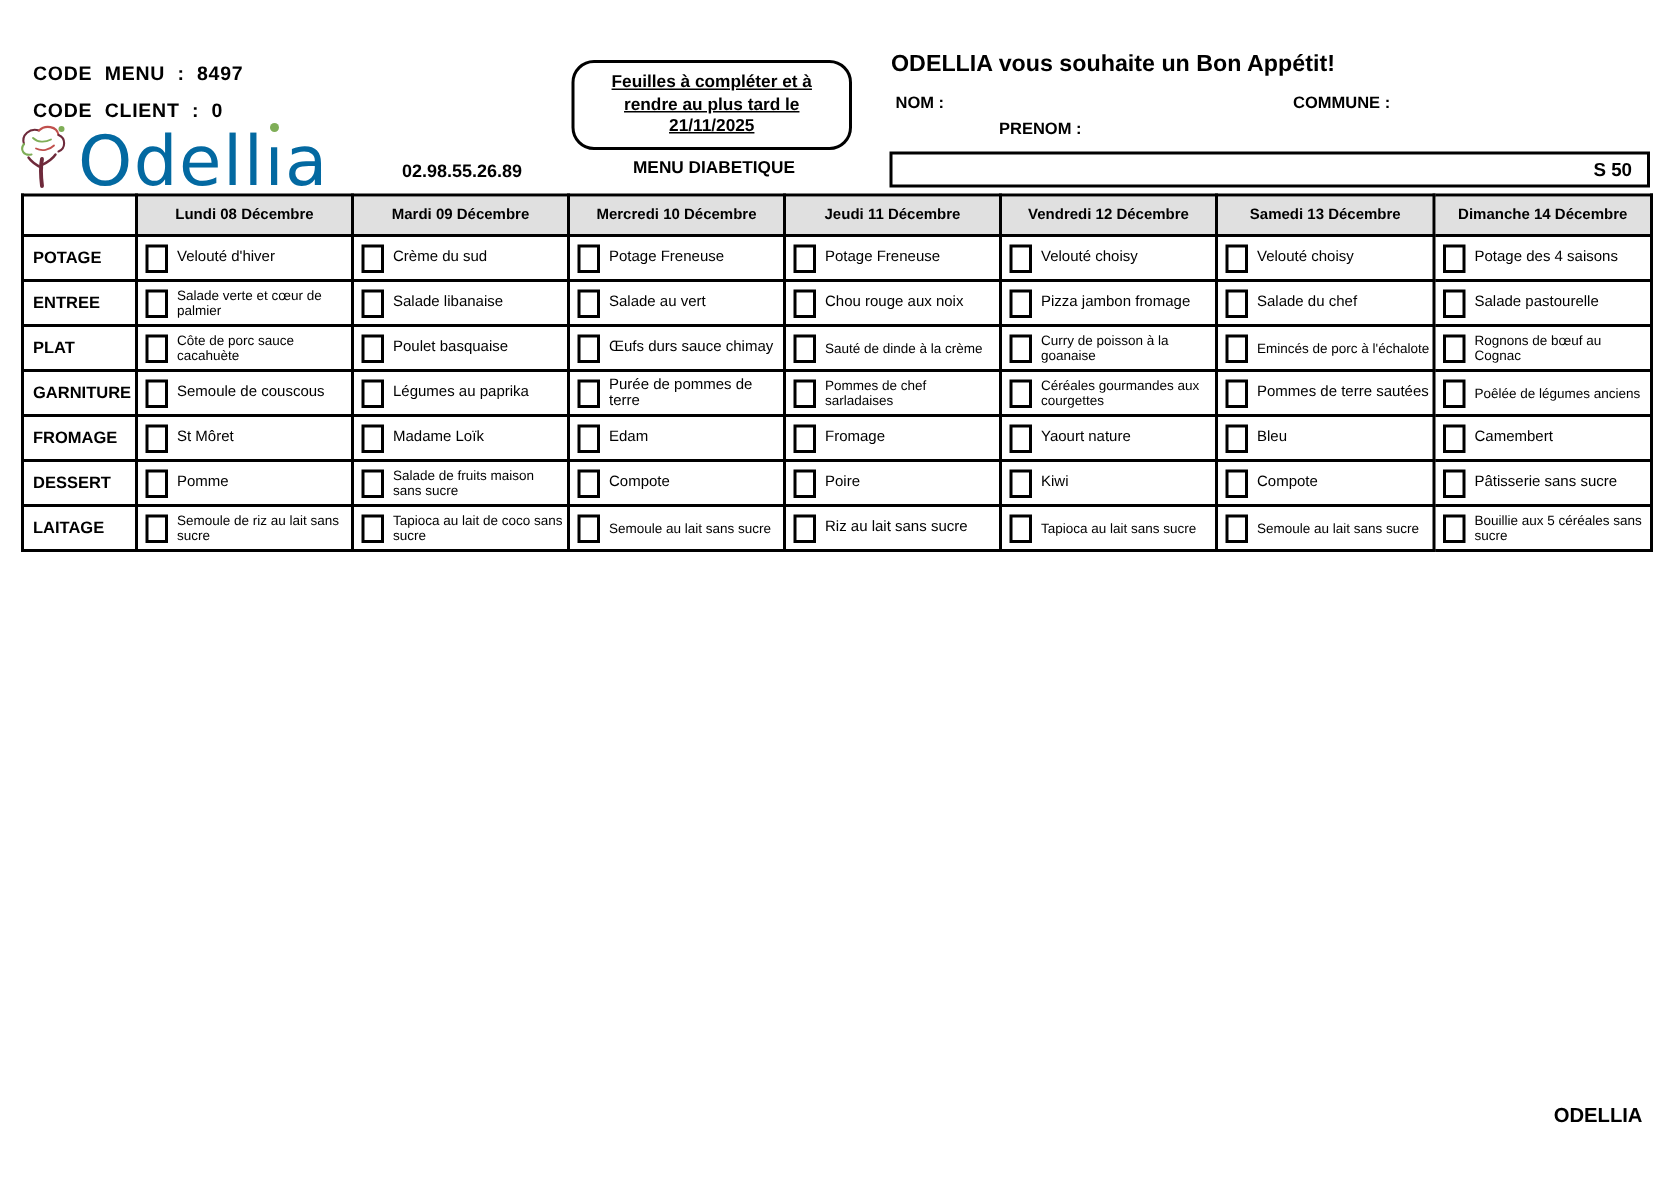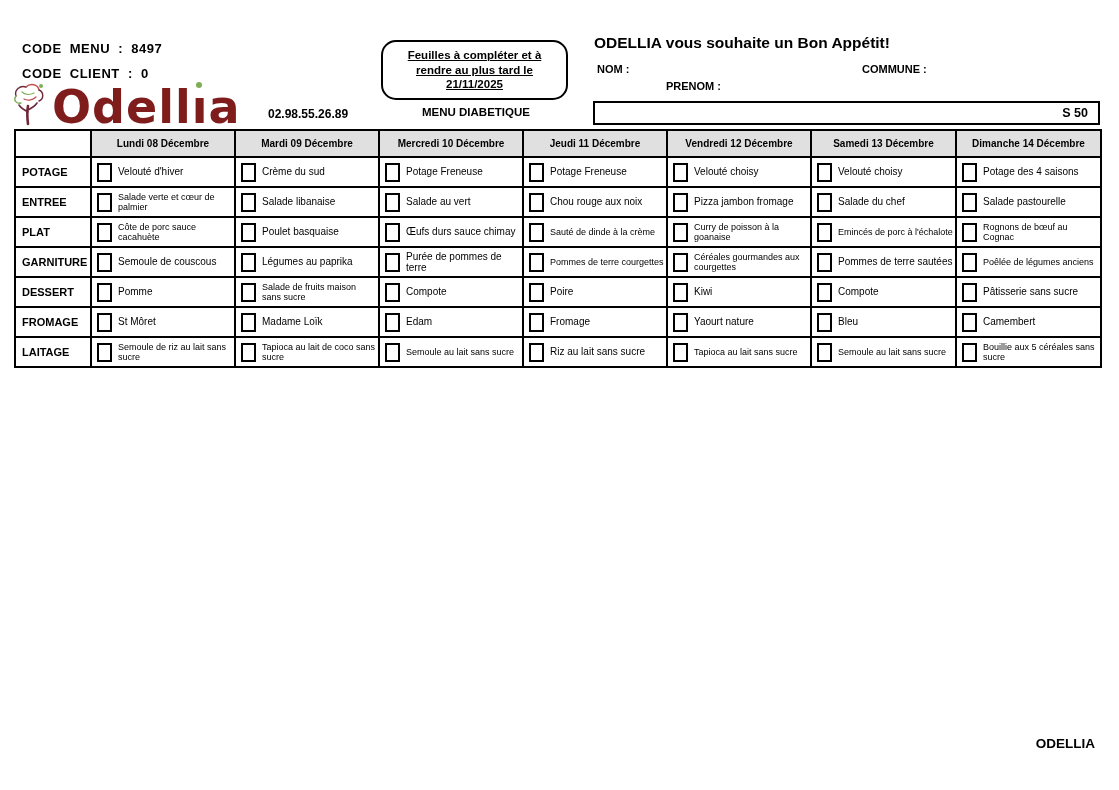--- a/index.html
+++ b/index.html
@@ -3,21 +3,21 @@
 <meta charset="utf-8">
 <style>
   * { margin:0; padding:0; box-sizing:border-box; }
   html,body { width:1119px; height:790px; background:#ffffff; font-family:"Liberation Sans", sans-serif; color:#000; overflow:hidden; }
   .abs { position:absolute; }
 
   .code-line { font-weight:bold; font-size:13px; white-space:pre; letter-spacing:0.5px; }
 
   
   .logo-wrap { left:10px; top:82px; display:flex; align-items:flex-end; }
-  .logo-text { font-family:"DejaVu Sans", sans-serif; font-weight:700; font-size:46px; line-height:42px; color:#7f1d1d; letter-spacing:1px; }
+  .logo-text { font-family:"DejaVu Sans", sans-serif; font-weight:400; font-size:46px; line-height:42px; color:#0369a1; letter-spacing:1px; }
   .dotless { position:relative; }
   .gdot { position:absolute; width:6px; height:6px; border-radius:50%; background:#7fae57; left:4px; top:2px; }
 
   .phone { font-weight:bold; font-size:12px; }
 
   .notice-box { left:381px; top:40px; width:187px; height:60px; border:2.5px solid #000; border-radius:15px; display:flex; align-items:center; justify-content:center; text-align:center; font-weight:bold; font-size:11.5px; line-height:1.3; padding:2px 6px; background:#fff;text-decoration:underline; }
   .menu-type { left:381px; top:106px; width:190px; text-align:center; font-weight:bold; font-size:11.5px; }
 
   .greeting { left:594px; top:34px; font-weight:bold; font-size:15.5px; }
   .small-label { font-weight:bold; font-size:11px; }
@@ -262,21 +262,21 @@
         </td>
         <td class="dish">
           <div class="dish-inner">
             <span class="cbx"></span>
             <span class="dish-text">Purée de pommes de terre</span>
           </div>
         </td>
         <td class="dish">
           <div class="dish-inner">
             <span class="cbx"></span>
-            <span class="dish-text small">Pommes de terre courgettes</span>
+            <span class="dish-text small">Pommes de chef sarladaises</span>
           </div>
         </td>
         <td class="dish">
           <div class="dish-inner">
             <span class="cbx"></span>
             <span class="dish-text small">Céréales gourmandes aux courgettes</span>
           </div>
         </td>
         <td class="dish">
           <div class="dish-inner">
@@ -285,20 +285,65 @@
           </div>
         </td>
         <td class="dish">
           <div class="dish-inner">
             <span class="cbx"></span>
             <span class="dish-text small">Poêlée de légumes anciens</span>
           </div>
         </td>
       </tr>
       <tr>
+        <td class="rowlabel">FROMAGE</td>
+        <td class="dish">
+          <div class="dish-inner">
+            <span class="cbx"></span>
+            <span class="dish-text">St Môret</span>
+          </div>
+        </td>
+        <td class="dish">
+          <div class="dish-inner">
+            <span class="cbx"></span>
+            <span class="dish-text">Madame Loïk</span>
+          </div>
+        </td>
+        <td class="dish">
+          <div class="dish-inner">
+            <span class="cbx"></span>
+            <span class="dish-text">Edam</span>
+          </div>
+        </td>
+        <td class="dish">
+          <div class="dish-inner">
+            <span class="cbx"></span>
+            <span class="dish-text">Fromage</span>
+          </div>
+        </td>
+        <td class="dish">
+          <div class="dish-inner">
+            <span class="cbx"></span>
+            <span class="dish-text">Yaourt nature</span>
+          </div>
+        </td>
+        <td class="dish">
+          <div class="dish-inner">
+            <span class="cbx"></span>
+            <span class="dish-text">Bleu</span>
+          </div>
+        </td>
+        <td class="dish">
+          <div class="dish-inner">
+            <span class="cbx"></span>
+            <span class="dish-text">Camembert</span>
+          </div>
+        </td>
+      </tr>
+      <tr>
         <td class="rowlabel">DESSERT</td>
         <td class="dish">
           <div class="dish-inner">
             <span class="cbx"></span>
             <span class="dish-text">Pomme</span>
           </div>
         </td>
         <td class="dish">
           <div class="dish-inner">
             <span class="cbx"></span>
@@ -326,65 +371,20 @@
         <td class="dish">
           <div class="dish-inner">
             <span class="cbx"></span>
             <span class="dish-text">Compote</span>
           </div>
         </td>
         <td class="dish">
           <div class="dish-inner">
             <span class="cbx"></span>
             <span class="dish-text">Pâtisserie sans sucre</span>
-          </div>
-        </td>
-      </tr>
-      <tr>
-        <td class="rowlabel">FROMAGE</td>
-        <td class="dish">
-          <div class="dish-inner">
-            <span class="cbx"></span>
-            <span class="dish-text">St Môret</span>
-          </div>
-        </td>
-        <td class="dish">
-          <div class="dish-inner">
-            <span class="cbx"></span>
-            <span class="dish-text">Madame Loïk</span>
-          </div>
-        </td>
-        <td class="dish">
-          <div class="dish-inner">
-            <span class="cbx"></span>
-            <span class="dish-text">Edam</span>
-          </div>
-        </td>
-        <td class="dish">
-          <div class="dish-inner">
-            <span class="cbx"></span>
-            <span class="dish-text">Fromage</span>
-          </div>
-        </td>
-        <td class="dish">
-          <div class="dish-inner">
-            <span class="cbx"></span>
-            <span class="dish-text">Yaourt nature</span>
-          </div>
-        </td>
-        <td class="dish">
-          <div class="dish-inner">
-            <span class="cbx"></span>
-            <span class="dish-text">Bleu</span>
-          </div>
-        </td>
-        <td class="dish">
-          <div class="dish-inner">
-            <span class="cbx"></span>
-            <span class="dish-text">Camembert</span>
           </div>
         </td>
       </tr>
       <tr>
         <td class="rowlabel">LAITAGE</td>
         <td class="dish">
           <div class="dish-inner">
             <span class="cbx"></span>
             <span class="dish-text small">Semoule de riz au lait sans sucre</span>
           </div>

